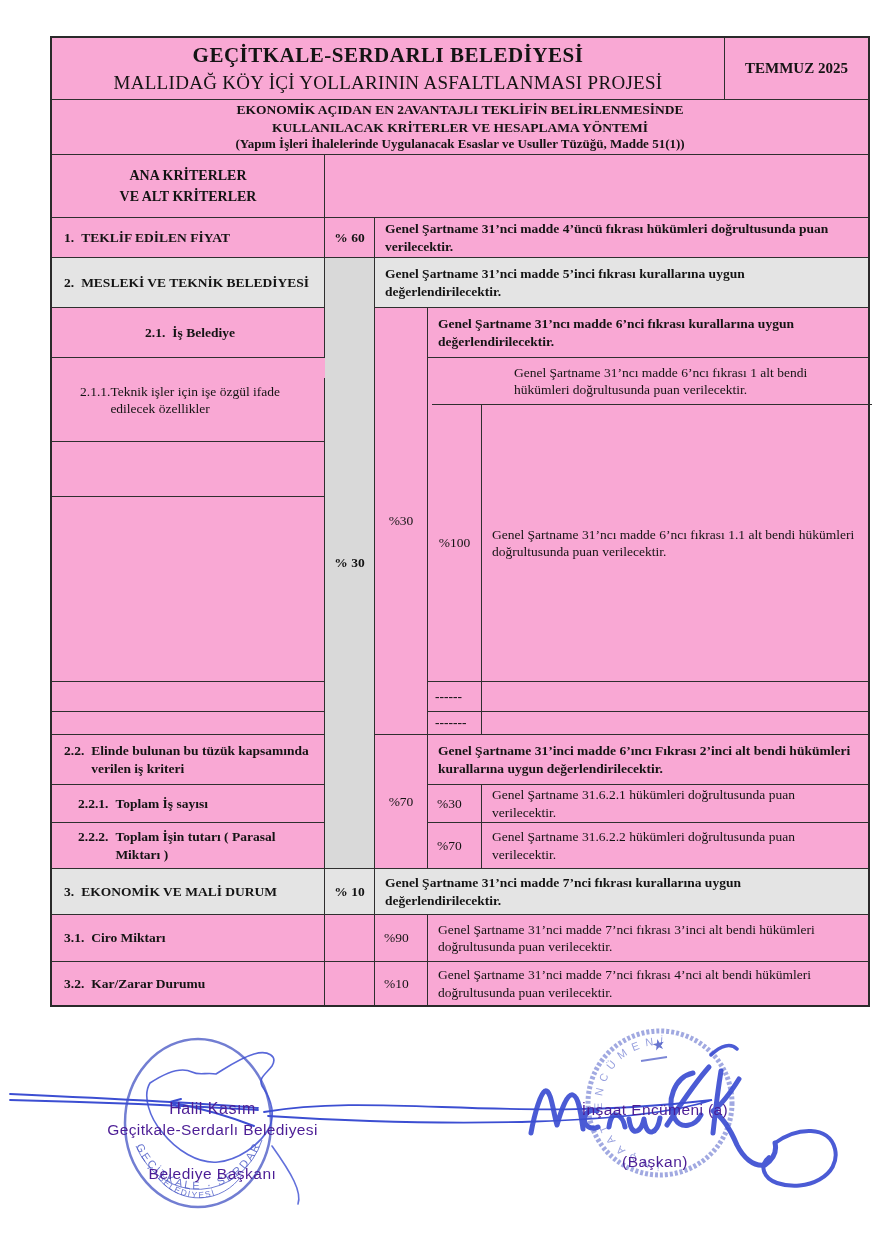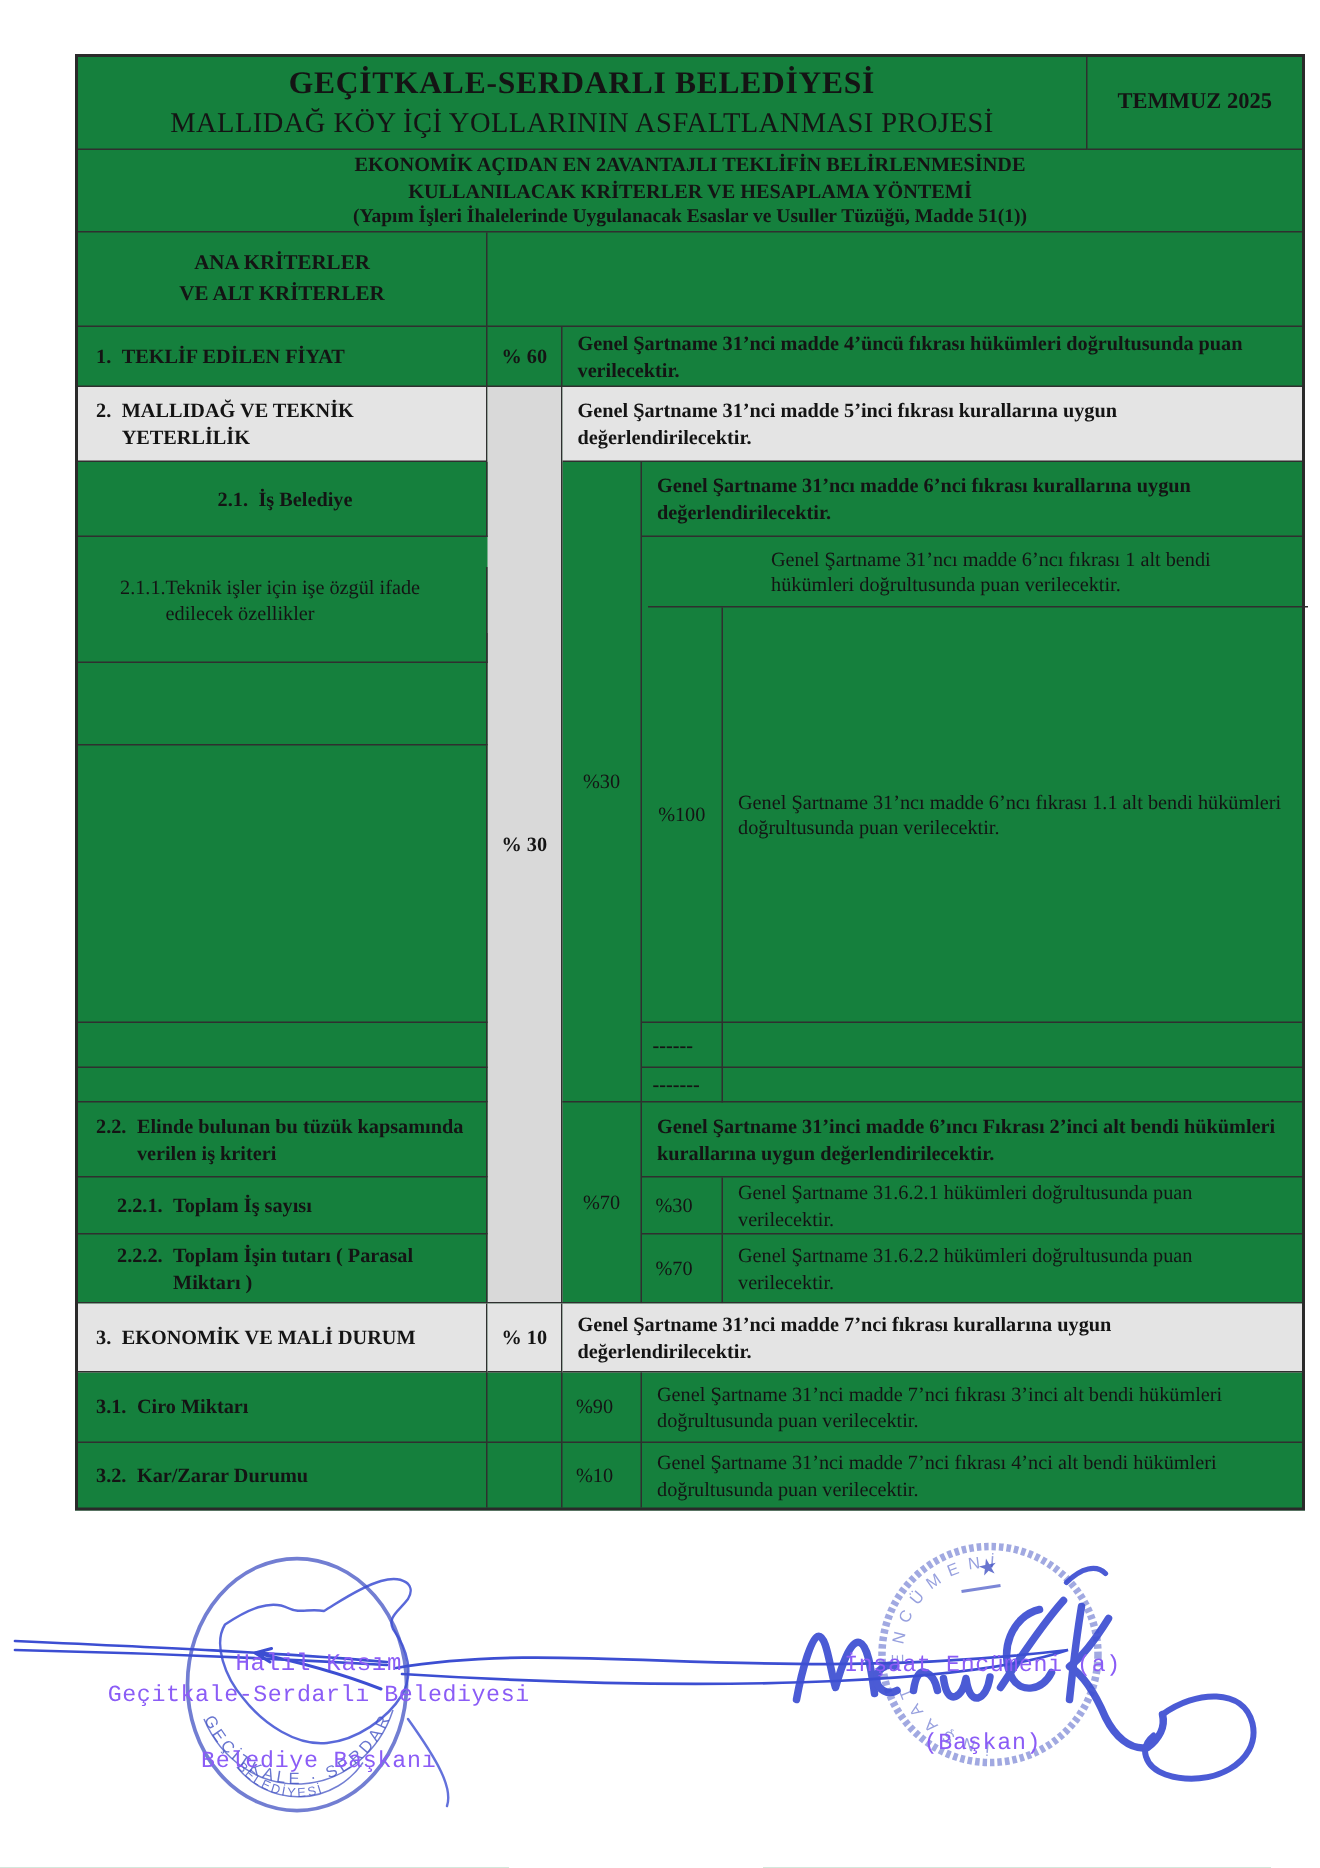--- a/index.html
+++ b/index.html
@@ -1,21 +1,21 @@
 <!DOCTYPE html>
 <html><head>
 <meta charset="utf-8">
 <style>
   html,body { margin:0; padding:0; background:#ffffff; }
   .page { position:relative; width:880px; height:1245px; background:#ffffff; overflow:hidden;
           font-family:"Liberation Serif", serif; color:#141414; }
 
   
   .doc-table { position:absolute; left:50px; top:36px; width:816px; height:967px;
-               border:2px solid #2a2a2a; background:#15803d; }
+               border:2px solid #2a2a2a; background:#f9a8d4; }
   .c  { position:absolute; box-sizing:border-box; font-size:13.5px; line-height:1.28; color:#141414; }
   .br { border-right:1px solid #2f2f2f; }
   .bb { border-bottom:1px solid #2f2f2f; }
   .b  { font-weight:bold; }
   .sh  { background:#e4e4e4; }   
   .shd { background:#d9d9d9; }   
   .vc { display:flex; align-items:center; }
   .cc { display:flex; align-items:center; justify-content:center; text-align:center; }
   .desc  { padding:3px 10px 3px 10px; }
   .label { padding:5px 8px 5px 12px; }
@@ -26,22 +26,22 @@
 
   
   .hdr-title-line1 { font-size:21px; font-weight:bold; letter-spacing:.5px; }
   .hdr-title-line2 { font-size:19px; margin-top:2px; letter-spacing:.3px; }
   .hdr-date { font-size:15px; font-weight:bold; }
   .sub-line { font-size:13.5px; font-weight:bold; }
   .sub-line3 { font-size:13px; font-weight:bold; }
   .colhead { font-size:14px; font-weight:bold; line-height:1.5; }
 
   
-  .sig-text { position:absolute; text-align:center; color:#8b5cf6;
-              font-family:Liberation Mono, monospace; z-index:3; }
+  .sig-text { position:absolute; text-align:center; color:#4c1d95;
+              font-family:Liberation Sans, sans-serif; z-index:3; }
   .sig-name { font-size:16px; letter-spacing:.5px; }
   .sig-org  { font-size:15.5px; letter-spacing:.4px; margin-top:3px; }
   .sig-title{ font-size:15.5px; letter-spacing:.5px; }
   .stamp-svg { position:absolute; z-index:2; overflow:visible; }
 </style>
 </head>
 <body>
 
 <div class="page">
 
@@ -70,21 +70,21 @@
           <span class="num">1.</span>
           <span class="txt">TEKLİF EDİLEN FİYAT</span>
         </div>
     </div>
     <div class="c br bb cc b" style="left:273px;top:180px;width:50px;height:40px;">% 60</div>
     <div class="c bb vc desc b" style="left:323px;top:180px;width:493px;height:40px;font-family:Liberation Serif, serif;">Genel Şartname 31’nci madde 4’üncü fıkrası hükümleri doğrultusunda puan verilecektir.</div>
 
     <div class="c br bb vc label b sh" style="left:0;top:220px;width:273px;height:50px;">
       <div class="numrow">
           <span class="num">2.</span>
-          <span class="txt">MALLIDAĞ VE TEKNİK YETERLİLİK</span>
+          <span class="txt">MESLEKİ VE TEKNİK BELEDİYESİ</span>
         </div>
     </div>
 
     <div class="c br bb cc b shd" style="left:273px;top:220px;width:50px;height:611px;">% 30</div>
     <div class="c bb vc desc b sh" style="left:323px;top:220px;width:493px;height:50px;">Genel Şartname 31’nci madde 5’inci fıkrası kurallarına uygun değerlendirilecektir.</div>
 
     <div class="c br bb vc label b" style="left:0;top:270px;width:273px;height:50px;justify-content:center;">
       <div class="numrow">
           <span class="num">2.1.</span>
           <span class="txt">İş Belediye</span>

